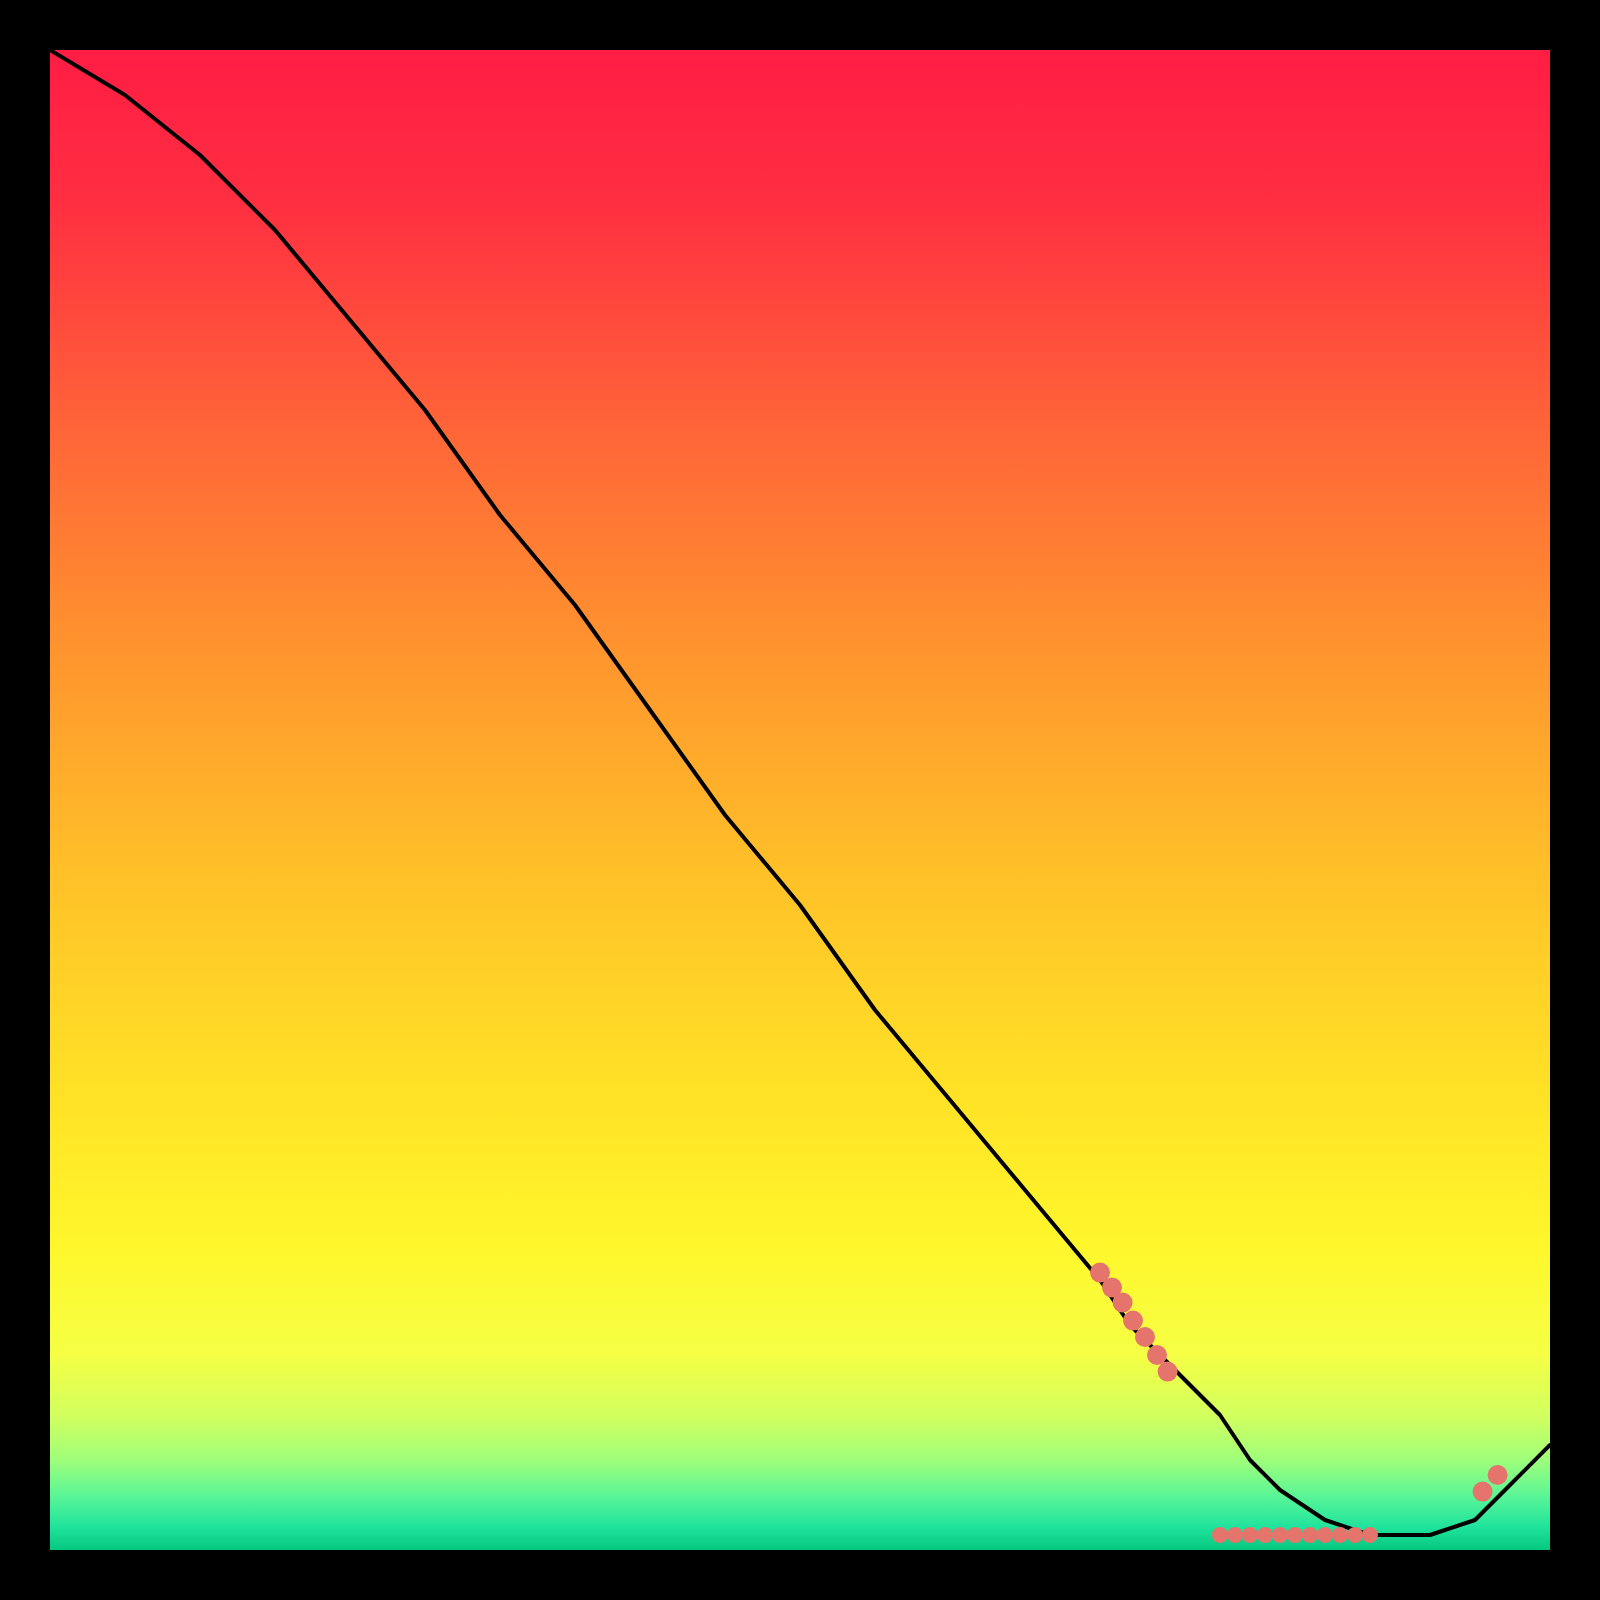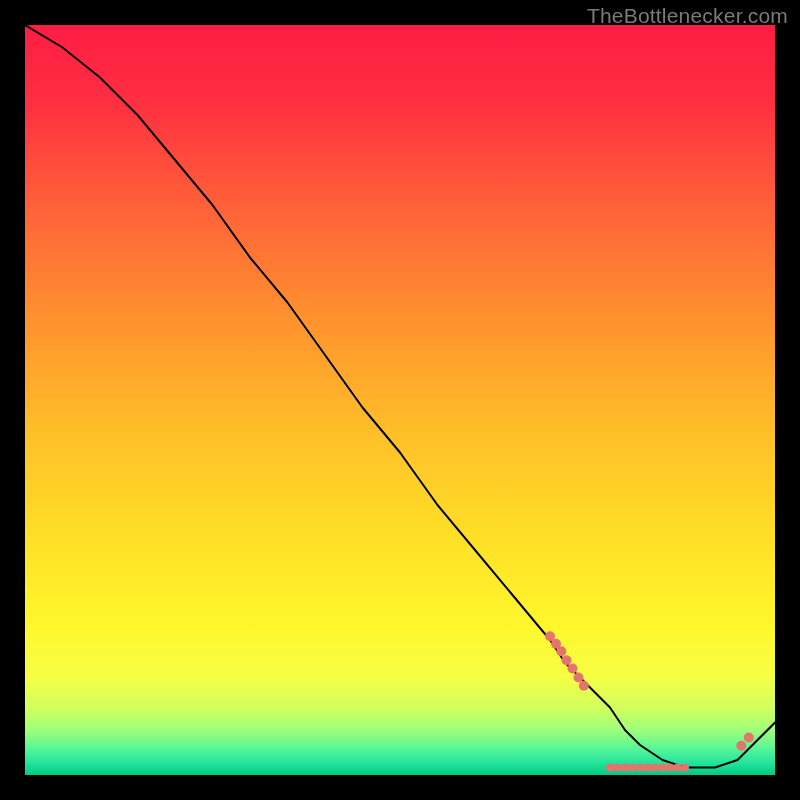--- a/index.html
+++ b/index.html
@@ -45,21 +45,20 @@
     color: #7a7a7a;
     font-size: 21px;
     letter-spacing: 0.2px;
     user-select: none;
   }
 </style>
 </head>
 <body>
 
 <div class="canvas">
-  <div class="watermark">TheBottlenecker.com</div>
   <div class="plot">
     <svg class="gradient" viewBox="0 0 750 750" preserveAspectRatio="none">
       <defs>
         <linearGradient id="bg" x1="0" y1="0" x2="0" y2="1">
             <stop offset="0%" stop-color="#ff1d44"></stop>
             <stop offset="10%" stop-color="#ff2e41"></stop>
             <stop offset="25%" stop-color="#ff6438"></stop>
             <stop offset="40%" stop-color="#ff942e"></stop>
             <stop offset="55.00000000000001%" stop-color="#ffc128"></stop>
             <stop offset="70%" stop-color="#ffe326"></stop>

